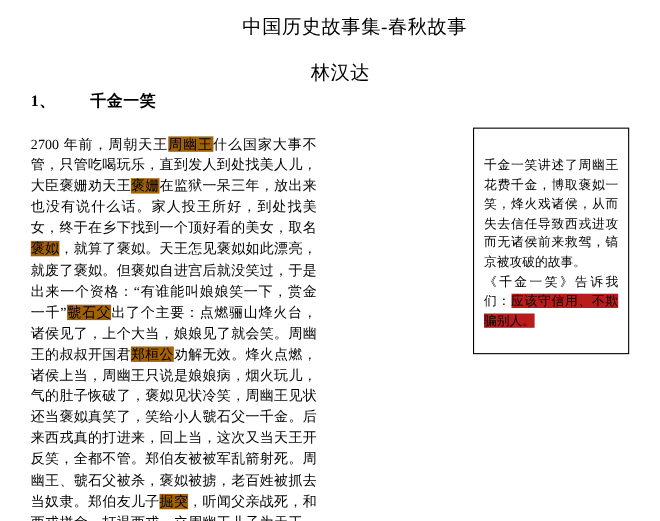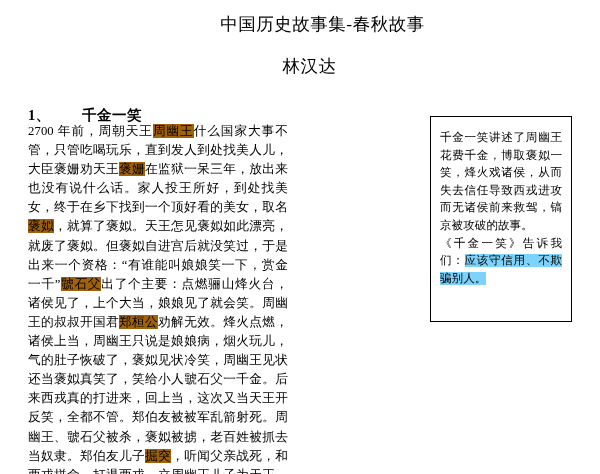--- a/index.html
+++ b/index.html
@@ -31,21 +31,21 @@
   }
   .doc-author {
     text-align: center;
     font-size: 17.5px;
     letter-spacing: 0.5px;
     margin: 18px 0 0 0;
     padding-left: 19px;
     font-weight: normal;
   }
   .section-head {
-    margin: 28px 0 0 0;
+    margin: 4px 0 0 0;
     padding-left: 28px;
     font-size: 14.5px;
     font-weight: bold;
     letter-spacing: 0.5px;
   }
   .section-head .num {
     display: inline-block;
     width: 54px;
   }
   .body-col {
@@ -62,33 +62,33 @@
     margin: 0;
   }
   .side-box {
     position: absolute;
     left: 430px;
     top: 104px;
     width: 142px;
     height: 206px;
     border: 1px solid #000000;
     box-sizing: border-box;
-    padding: 12px 9px 0 9px;
+    padding: 25px 9px 0 9px;
     font-size: 11.6px;
     line-height: 17.6px;
     text-align: justify;
   }
   .side-box p {
     margin: 0;
   }
   .hl-cyan {
     background: #a16207;
   }
   .hl-green {
-    background: #7dd3fc;
+    background: #b91c1c;
   }
 </style>
 </head>
 <body>
 
 <div class="page">
 
   <div class="doc-title">中国历史故事集-春秋故事</div>
   <div class="doc-author">林汉达</div>
 

